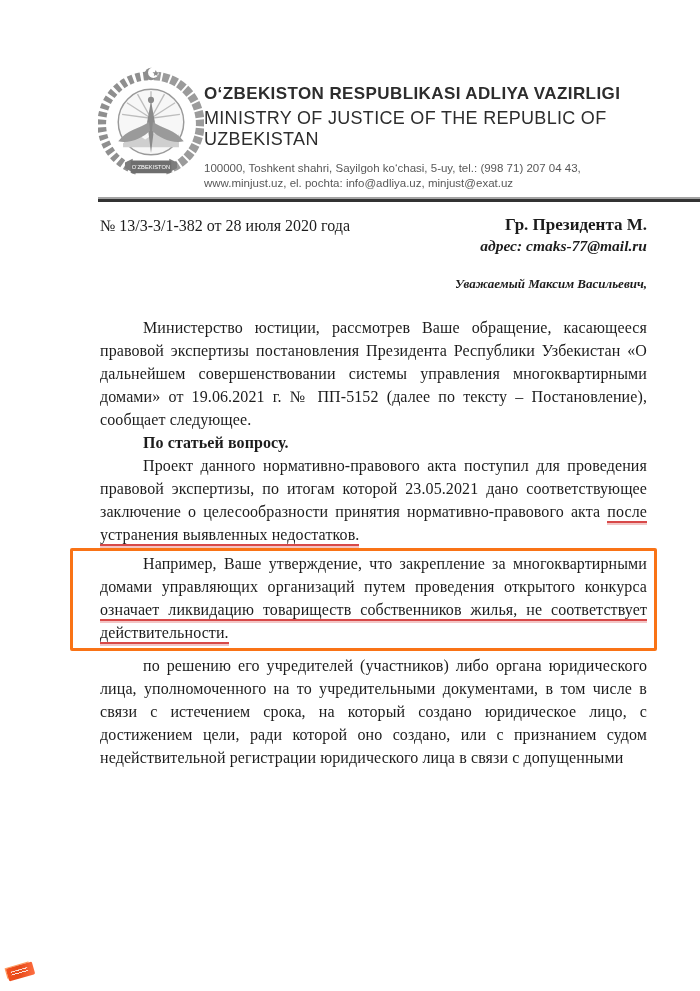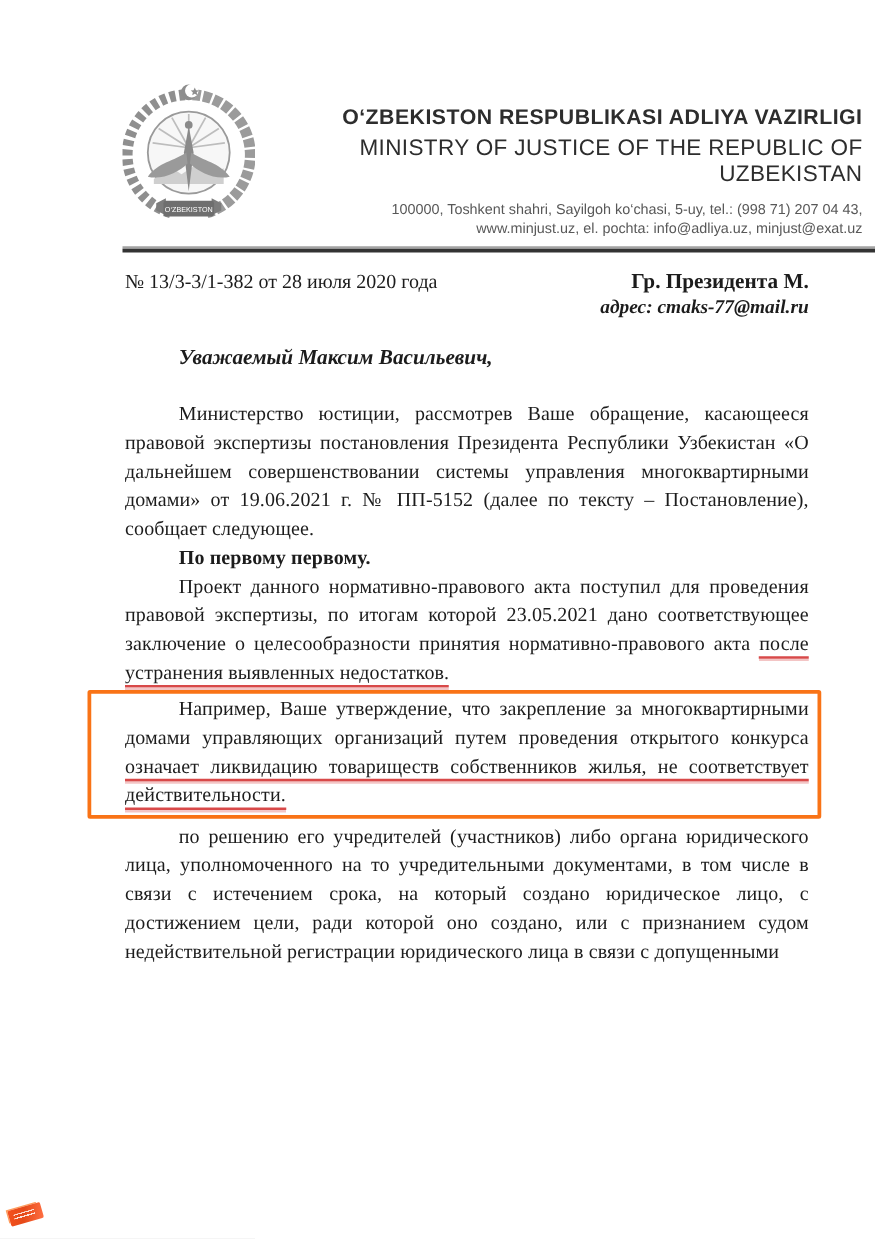--- a/index.html
+++ b/index.html
@@ -10,43 +10,43 @@
     margin:0 auto;
     background:#ffffff;
     font-family:"Liberation Serif", serif;
     color:#1c1c1c;
     overflow:hidden;
   }
   
   .header { display:flex; margin:64px 10px 0 98px; }
   .emblem { width:106px; height:120px; flex:0 0 auto; }
   .header-text {
-    flex:1; text-align:right; padding-top:20px;
+    flex:1; text-align:left; padding-top:20px;
     font-family:"Liberation Sans", sans-serif;
   }
   .h-title   { font-size:17px; font-weight:bold; letter-spacing:.4px; color:#2d2d2d; }
   .h-sub     { font-size:18px; font-weight:normal; letter-spacing:.3px; color:#2d2d2d; margin-top:4px; }
   .h-addr    { font-size:11.5px; color:#585858; line-height:15px; margin-top:11px; }
   .divider {
     margin-left:98px; margin-top:6px;
     height:2px; background:#ffffff;
     border-top:2px solid #a3a3a3;
     border-bottom:3px solid #333333;
   }
   
   .content { padding:13px 53px 0 100px; }
   .meta-row { display:flex; justify-content:space-between; align-items:flex-start; }
   .ref-no { font-size:16px; padding-top:2px; }
   .addressee-block { text-align:right; }
   .addressee { font-size:17px; font-weight:bold; }
   .addressee-email { font-size:15.5px; font-weight:bold; font-style:italic; margin-top:2px; }
   
   .salutation {
-    font-size:17px; font-weight:bold; font-style:italic;
-    margin:21px 0 24px; text-indent:43px;
+    font-size:13px; font-weight:bold; font-style:italic;
+    margin:21px 0 24px; text-indent:43px;text-align:right;
   }
   p.body-par {
     font-size:16px; line-height:23px;
     text-align:justify; text-indent:43px;
     letter-spacing:.1px;
   }
   .bold-head { font-weight:bold; }
   .red-underline {
     border-bottom:2.5px solid rgba(211,48,48,.88);
     box-shadow:0 2px 0 rgba(211,48,48,.28);
@@ -132,21 +132,21 @@
       <div class="addressee-block">
         <div class="addressee">Гр. Президента М.</div>
         <div class="addressee-email">адрес: cmaks-77@mail.ru</div>
       </div>
     </div>
 
     <div class="salutation">Уважаемый Максим Васильевич,</div>
 
     <p class="body-par">Министерство юстиции, рассмотрев Ваше обращение, касающееся правовой экспертизы постановления Президента Республики Узбекистан «О дальнейшем совершенствовании системы управления многоквартирными домами» от 19.06.2021 г. № ПП-5152 (далее по тексту – Постановление), сообщает следующее.</p>
 
-    <p class="body-par bold-head">По первому первому.</p>
+    <p class="body-par bold-head">По статьей вопросу.</p>
 
     <p class="body-par"><span>Проект данного нормативно-правового акта поступил для проведения правовой экспертизы, по итогам которой 23.05.2021 дано соответствующее заключение о целесообразности принятия нормативно-правового акта </span><span class="red-underline">после устранения выявленных недостатков.</span></p>
 
 
     <div class="red-box">
       <p class="body-par"><span>Например, Ваше утверждение, что закрепление за многоквартирными домами управляющих организаций путем проведения открытого конкурса </span><span class="red-underline">означает ликвидацию товариществ собственников жилья, не соответствует действительности.</span></p>
     </div>
 
 
 

